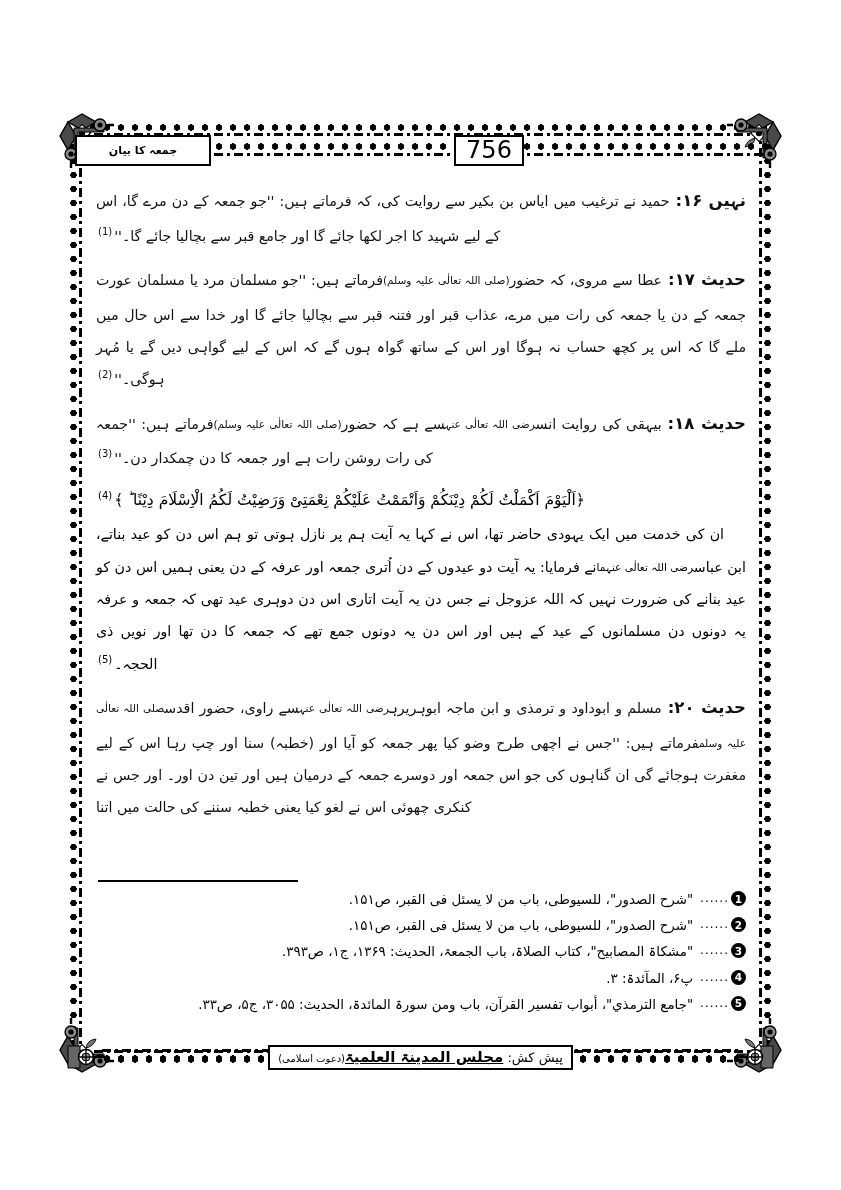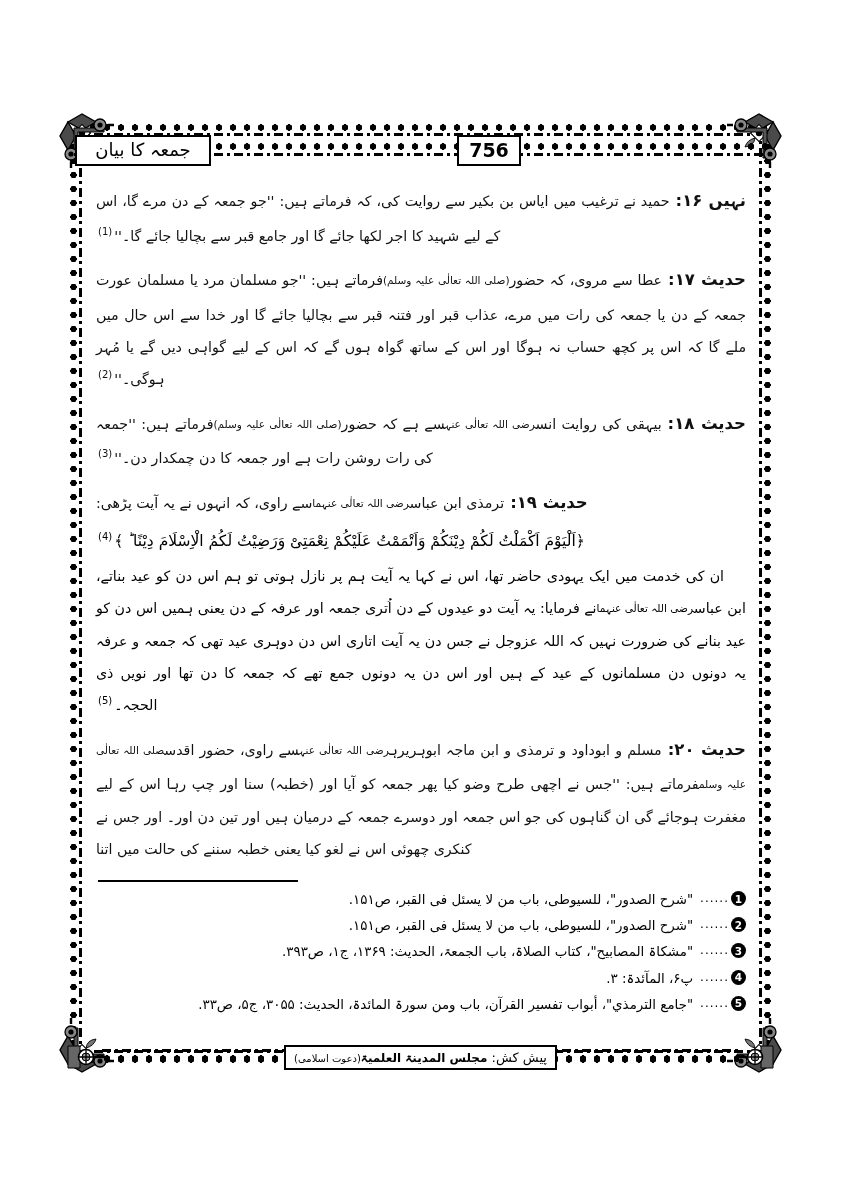--- a/index.html
+++ b/index.html
@@ -120,28 +120,28 @@
     align-items: center;
     justify-content: center;
     padding: 0 10px;
     box-sizing: border-box;
   }
   .hdr-box.book   { margin-right: 1px; min-width: 168px; }
   .hdr-box.pageno { min-width: 62px; }
   .hdr-box.chap   { margin-left: 1px; min-width: 136px; }
   .hdr-txt {
     font-family: "DejaVu Sans", sans-serif;
-    font-size: 18px;
-    font-weight: normal;
+    font-size: 11px;
+    font-weight: bold;
     line-height: 1;
     white-space: nowrap;
   }
   .hdr-txt.num {
-    font-size: 19px;
-    font-weight: bold;
+    font-size: 24px;
+    font-weight: normal;
     direction: ltr;
   }
   .hdr-spacer { flex: 1 1 auto; position: relative; height: 31px; }
 
   
   .content {
     position: absolute;
     left: 96px;
     top: 182px;
     width: 650px;
@@ -305,21 +305,21 @@
     padding: 0 8px;
     box-sizing: border-box;
     direction: rtl;
   }
   .ftr-txt {
     font-family: "DejaVu Sans", sans-serif;
     font-size: 13px;
     white-space: nowrap;
     line-height: 1;
   }
-  .ftr-txt b { font-size: 12px; }
+  .ftr-txt b { font-size: 15px; text-decoration: underline; }
   .ftr-txt .prefix { font-size: 13px; }
   .ftr-txt .paren { font-size: 10px; }
 
   .ftr-orn {
     position: absolute;
     width: 42px;
     height: 30px;
     top: 2px;
     z-index: 4;
   }
@@ -450,23 +450,20 @@
     </p>
 
     <p class="hadith">
       <span class="lbl">حدیث ۱۷:</span><span>عطا سے مروی، کہ حضور</span><span class="small-attr">(صلی اللہ تعالٰی علیہ وسلم)</span><span>فرماتے ہیں: ''جو مسلمان مرد یا مسلمان عورت جمعہ کے دن یا جمعہ کی رات میں مرے، عذاب قبر اور فتنہ قبر سے بچالیا جائے گا اور خدا سے اس حال میں ملے گا کہ اس پر کچھ حساب نہ ہوگا اور اس کے ساتھ گواہ ہوں گے کہ اس کے لیے گواہی دیں گے یا مُہر ہوگی۔''</span><span class="fn">(2)</span>
     </p>
 
     <p class="hadith">
       <span class="lbl">حدیث ۱۸:</span><span>بیہقی کی روایت انس</span><span class="small-attr">رضی اللہ تعالٰی عنہ</span><span>سے ہے کہ حضور</span><span class="small-attr">(صلی اللہ تعالٰی علیہ وسلم)</span><span>فرماتے ہیں: ''جمعہ کی رات روشن رات ہے اور جمعہ کا دن چمکدار دن۔''</span><span class="fn">(3)</span>
     </p>
 
-    <p class="hadith" style="margin-bottom:2px;">
-      <span class="lbl">حدیث ۱۹:</span><span>ترمذی ابن عباس</span><span class="small-attr">رضی اللہ تعالٰی عنہما</span><span>سے راوی، کہ انہوں نے یہ آیت پڑھی:</span>
-    </p>
 
     <div class="ayah">
       <span>﴿اَلْیَوْمَ اَکْمَلْتُ لَکُمْ دِیْنَکُمْ وَاَتْمَمْتُ عَلَیْکُمْ نِعْمَتِیْ وَرَضِیْتُ لَکُمُ الْاِسْلَامَ دِیْنًا ؕ ﴾</span><span class="fn">(4)</span>
     </div>
 
 
     <p class="para">
       <span>ان کی خدمت میں ایک یہودی حاضر تھا، اس نے کہا یہ آیت ہم پر نازل ہوتی تو ہم اس دن کو عید بناتے، ابن عباس</span><span class="small-attr">رضی اللہ تعالٰی عنہما</span><span>نے فرمایا: یہ آیت دو عیدوں کے دن اُتری جمعہ اور عرفہ کے دن یعنی ہمیں اس دن کو عید بنانے کی ضرورت نہیں کہ اللہ عزوجل نے جس دن یہ آیت اتاری اس دن دوہری عید تھی کہ جمعہ و عرفہ یہ دونوں دن مسلمانوں کے عید کے ہیں اور اس دن یہ دونوں جمع تھے کہ جمعہ کا دن تھا اور نویں ذی الحجہ۔</span><span class="fn">(5)</span>
     </p>
 

